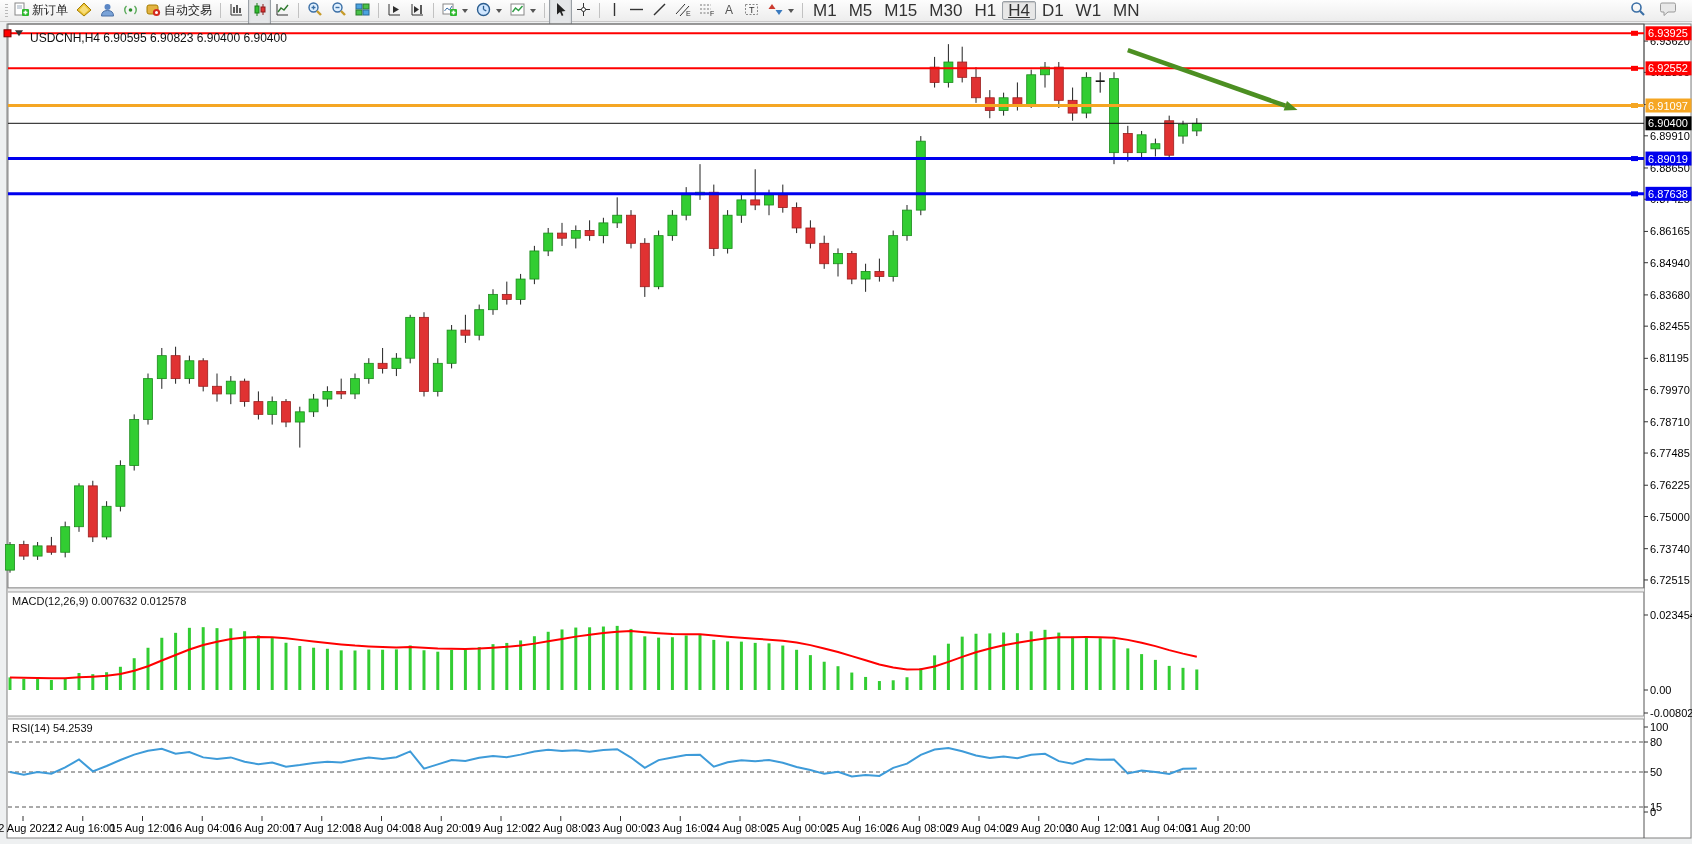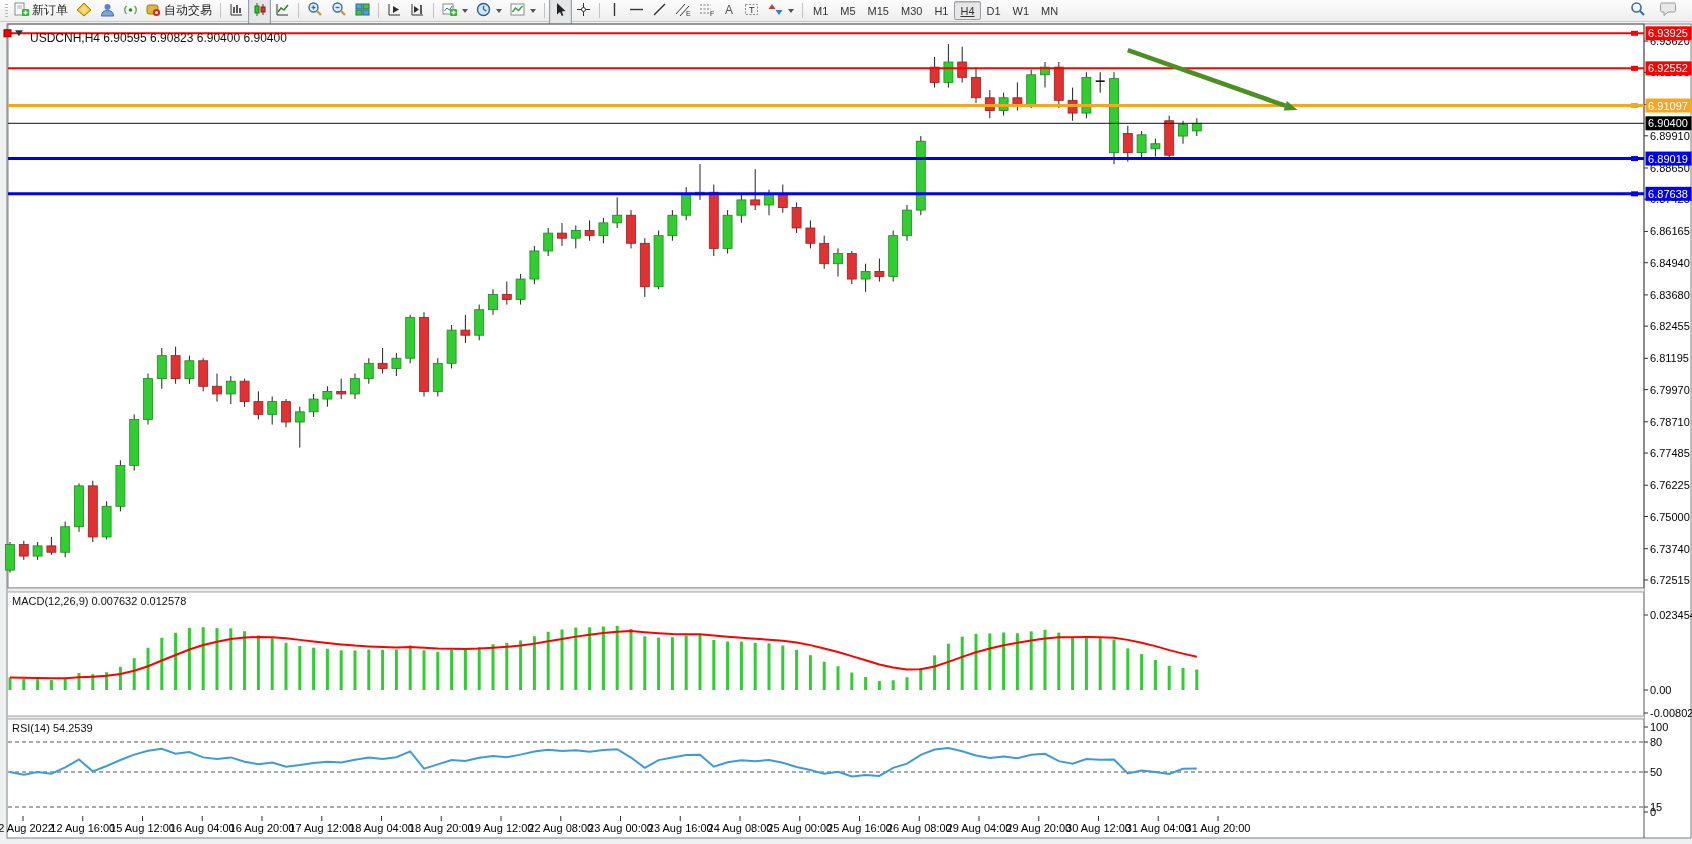--- a/index.html
+++ b/index.html
@@ -8,21 +8,21 @@
   .toolbar{display:flex;align-items:center;height:21px;background:linear-gradient(#fdfdfd,#ededed);
     border-bottom:1px solid #c9c9c9;padding:0 3px;}
   .tbtn{display:flex;align-items:center;gap:3px;height:19px;padding:16px 3px;border:1px solid transparent;
     border-radius:2px;font-size:12px;color:#222;cursor:default;white-space:nowrap;}
   .tbtn.active{background:#e4e6e8;border-color:#9aa0a6;box-shadow:inset 0 1px 2px rgba(0,0,0,.18);}
   .sep{width:1px;height:15px;background:#c2c2c2;margin:0 4px;}
   .grip{width:3px;height:13px;margin:0 2px;
     background:repeating-linear-gradient(to bottom,#b9b9b9 0 1px,transparent 1px 3px);}
   .caret{width:0;height:0;border-left:3px solid transparent;border-right:3px solid transparent;
     border-top:4px solid #555;margin-left:2px;}
-  .tf{font-size:11px;color:#333;padding:0 5px;height:17px;display:flex;align-items:center;
+  .tf{font-size:17px;color:#333;padding:0 5px;height:17px;display:flex;align-items:center;
     border:1px solid transparent;border-radius:2px;}
   .tf.active{background:#e7e7e7;border-color:#9aa0a6;box-shadow:inset 0 1px 1px rgba(0,0,0,.15);text-decoration:underline;}
   .right-group{margin-left:auto;display:flex;align-items:center;gap:6px;padding-right:8px;}
   .chat-wrap{position:relative;}
   .cnt{position:absolute;top:-3px;right:-7px;background:#e03a2f;color:#fff;border-radius:8px;
     font-size:9px;padding:0 4px;height:12px;line-height:12px;font-weight:bold;}
   #chartwrap{position:relative;width:1692px;height:822px;}
   svg text{font-family:"Liberation Sans",sans-serif;}
 </style>
 </head>

